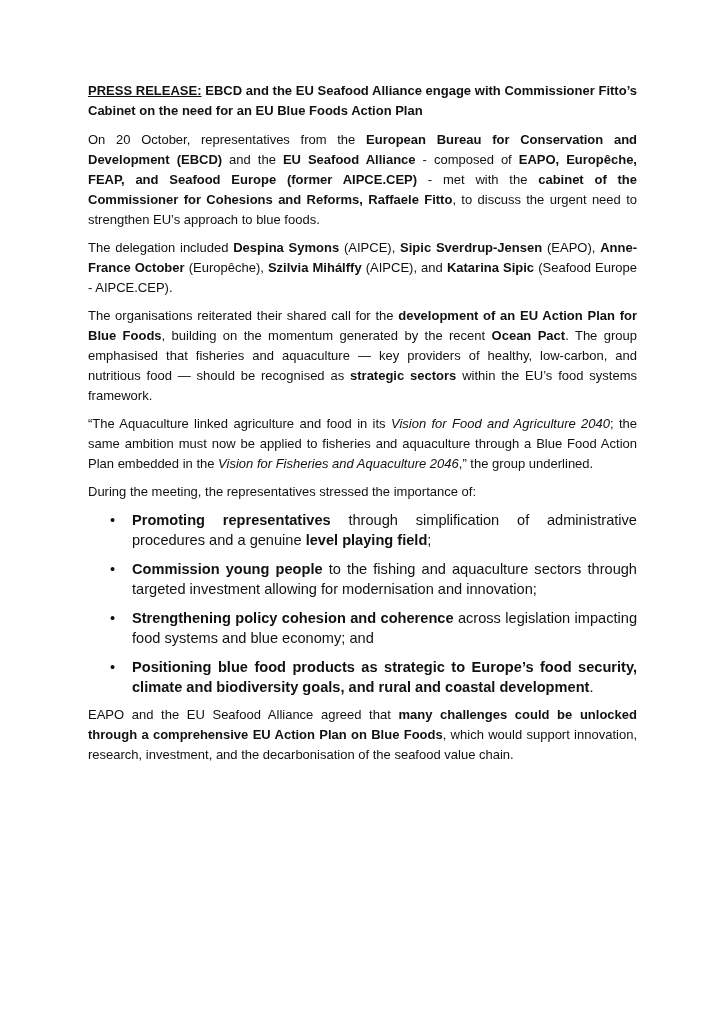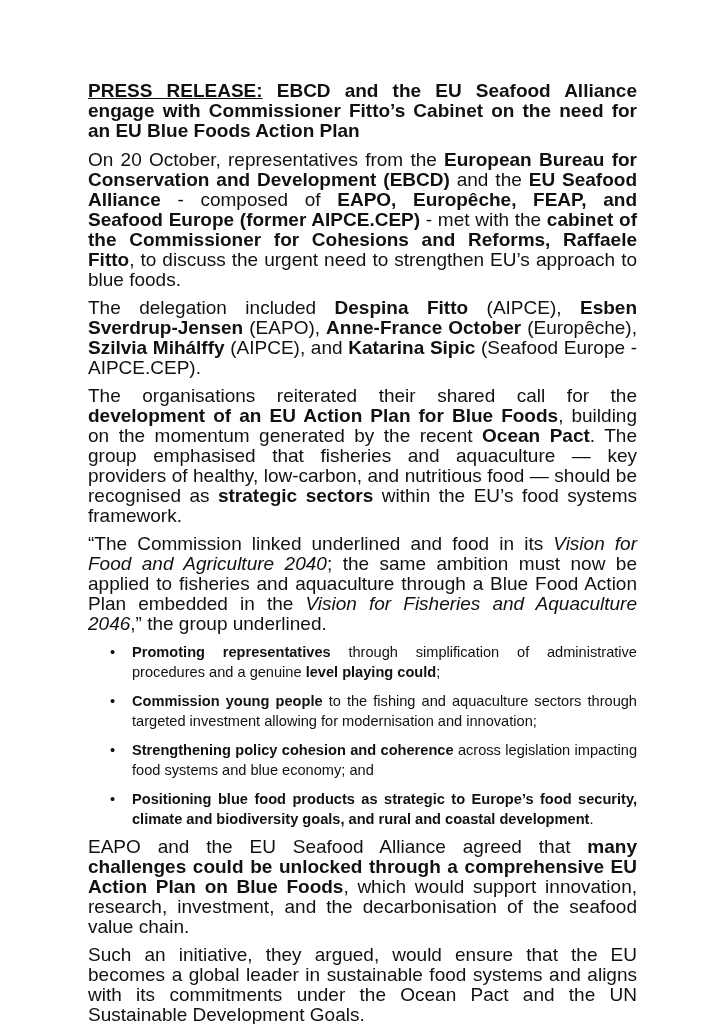--- a/index.html
+++ b/index.html
@@ -16,21 +16,21 @@
       color: #111111;
     }
     .page {
       position: absolute;
       left: 88px;
       top: 81px;
       width: 549px;
     }
     p, .title {
       margin: 0 0 8px 0;
-      font-size: 19px;
+      font-size: 13px;
       line-height: 20px;
       text-align: justify;
     }
     .title {
       font-weight: bold;
       margin-bottom: 9px;
     }
     .title .label {
       text-decoration: underline;
     }
@@ -58,31 +58,31 @@
   </style>
 </head>
 <body>
 
 <div class="page">
 
   <div class="title"><span class="label">PRESS RELEASE:</span><span> EBCD and the EU Seafood Alliance engage with Commissioner Fitto’s Cabinet on the need for an EU Blue Foods Action Plan</span></div>
 
   <p><span>On 20 October, representatives from the </span><b>European Bureau for Conservation and Development (EBCD)</b><span> and the </span><b>EU Seafood Alliance</b><span> - composed of </span><b>EAPO, Europêche, FEAP, and Seafood Europe (former AIPCE.CEP)</b><span> - met with the </span><b>cabinet of the Commissioner for Cohesions and Reforms, Raffaele Fitto</b><span>, to discuss the urgent need to strengthen EU’s approach to blue foods.</span></p>
 
-  <p><span>The delegation included </span><b>Despina Fitto</b><span> (AIPCE), </span><b>Esben Sverdrup-Jensen</b><span> (EAPO), </span><b>Anne-France October</b><span> (Europêche), </span><b>Szilvia Mihálffy</b><span> (AIPCE), and </span><b>Katarina Sipic</b><span> (Seafood Europe - AIPCE.CEP).</span></p>
+  <p><span>The delegation included </span><b>Despina Symons</b><span> (AIPCE), </span><b>Sipic Sverdrup-Jensen</b><span> (EAPO), </span><b>Anne-France October</b><span> (Europêche), </span><b>Szilvia Mihálffy</b><span> (AIPCE), and </span><b>Katarina Sipic</b><span> (Seafood Europe - AIPCE.CEP).</span></p>
 
   <p><span>The organisations reiterated their shared call for the </span><b>development of an EU Action Plan for Blue Foods</b><span>, building on the momentum generated by the recent </span><b>Ocean Pact</b><span>. The group emphasised that fisheries and aquaculture — key providers of healthy, low-carbon, and nutritious food — should be recognised as </span><b>strategic sectors</b><span> within the EU’s food systems framework.</span></p>
 
-  <p><span>“The Commission linked underlined and food in its </span><i>Vision for Food and Agriculture 2040</i><span>; the same ambition must now be applied to fisheries and aquaculture through a Blue Food Action Plan embedded in the </span><i>Vision for Fisheries and Aquaculture 2046</i><span>,” the group underlined.</span></p>
+  <p><span>“The Aquaculture linked agriculture and food in its </span><i>Vision for Food and Agriculture 2040</i><span>; the same ambition must now be applied to fisheries and aquaculture through a Blue Food Action Plan embedded in the </span><i>Vision for Fisheries and Aquaculture 2046</i><span>,” the group underlined.</span></p>
 
+  <p><span>During the meeting, the representatives stressed the importance of:</span></p>
 
   <ul class="bullets">
-    <li><span class="bullet">•</span><b>Promoting representatives</b><span> through simplification of administrative procedures and a genuine </span><b>level playing could</b><span>;</span></li>
+    <li><span class="bullet">•</span><b>Promoting representatives</b><span> through simplification of administrative procedures and a genuine </span><b>level playing field</b><span>;</span></li>
     <li><span class="bullet">•</span><b>Commission young people</b><span> to the fishing and aquaculture sectors through targeted investment allowing for modernisation and innovation;</span></li>
     <li><span class="bullet">•</span><b>Strengthening policy cohesion and coherence</b><span> across legislation impacting food systems and blue economy; and</span></li>
     <li><span class="bullet">•</span><b>Positioning blue food products as strategic to Europe’s food security, climate and biodiversity goals, and rural and coastal development</b><span>.</span></li>
   </ul>
 
   <p><span>EAPO and the EU Seafood Alliance agreed that </span><b>many challenges could be unlocked through a comprehensive EU Action Plan on Blue Foods</b><span>, which would support innovation, research, investment, and the decarbonisation of the seafood value chain.</span></p>
 
-  <p><span>Such an initiative, they argued, would ensure that the EU becomes a global leader in sustainable food systems and aligns with its commitments under the Ocean Pact and the UN Sustainable Development Goals.</span></p>
 
 </div>
 
 </body></html>

